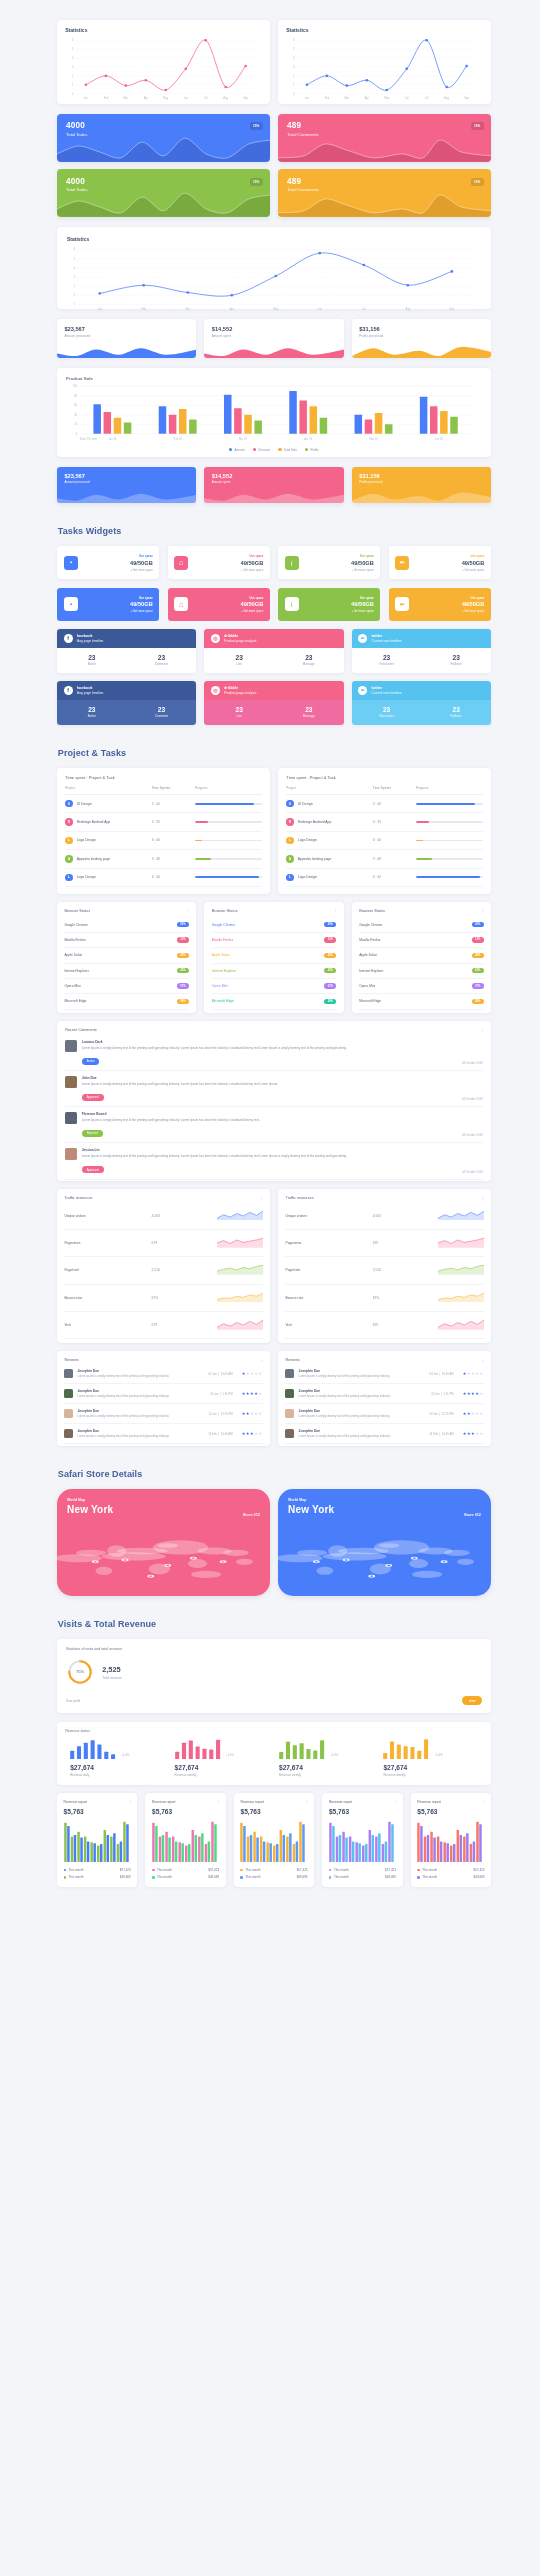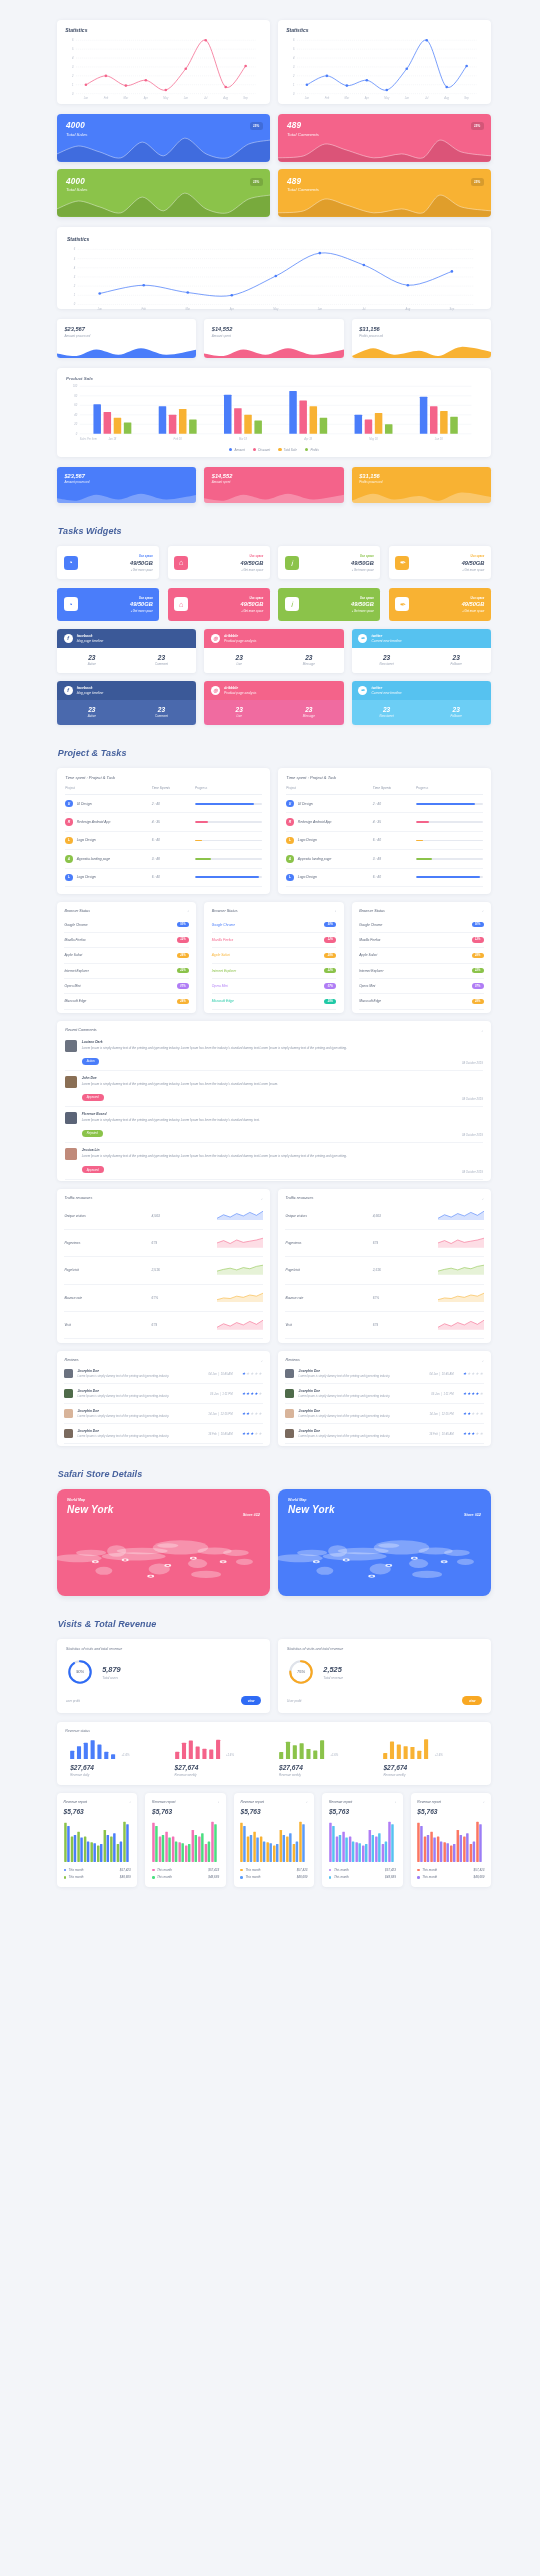--- a/index.html
+++ b/index.html
@@ -3,21 +3,21 @@
 <meta charset="utf-8">
 <style>
   * { box-sizing: border-box; margin: 0; padding: 0; }
   html, body { background:#f3f5f9; }
   body {
     width: 540px;
     font-family: "Liberation Sans", sans-serif;
     color:#4a5568;
     -webkit-font-smoothing: antialiased;
   }
-  .page { width:540px; padding: 0 0 49px 8px; font-style: italic; }
+  .page { width:540px; padding: 0 0 49px 8px; }
   .wrap { width:434px; margin: 0 auto; }
   .row { display:flex; gap:8.2px; }
   .card { background:#fff; border-radius:4.1px; box-shadow:0 0.8px 3.3px rgba(60,72,100,.07); }
   .sec-title {
     font-size:9px; font-weight:bold; color:#46619d; letter-spacing:0.1px;
     margin: 0 0 10px 0.8px;
   }
   .spacer-28 { height:23px; }
   .spacer-12 { height:10px; }
 
@@ -145,21 +145,21 @@
   .rv .hdr .t { font-size:3.8px; color:#5a6478; }
   .rv .r { display:flex; align-items:center; gap:4.1px; padding:5px 0; border-bottom:0.8px solid #f1f3f7; }
   .rv .ava { width:9px; height:9px; border-radius:1.6px; flex:0 0 auto; }
   .rv .who { flex:1; }
   .rv .nm { font-size:3.3px; font-weight:bold; color:#4a5568; }
   .rv .tx { font-size:2.8px; color:#9aa3b4; margin-top:0.8px; }
   .rv .dt { font-size:2.8px; color:#a8b0c0; flex:0 0 auto; margin-right:5px; }
   .rv .stars { flex:0 0 auto; font-size:4.1px; letter-spacing:0.5px; }
 
   
-  .wm { flex:1; height:107px; border-radius:8px; position:relative; overflow:hidden;
+  .wm { flex:1; height:107px; border-radius:15px; position:relative; overflow:hidden;
         box-shadow:0 1.6px 5px rgba(60,72,100,.1); }
   .wm .k { position:absolute; left:10px; top:9px; font-size:3.6px; color:rgba(255,255,255,.95); font-weight:bold;}
   .wm .city { position:absolute; left:10px; top:15.6px; font-size:10px; color:#fff; font-weight:bold; letter-spacing:0.2px;}
   .wm .store { position:absolute; right:10px; top:24px; font-size:3.8px; color:rgba(255,255,255,.95); font-weight:bold;}
 
   
   .dn { flex:1; padding:8.2px 9px 8.2px 9px; }
   .dn .t { font-size:3.6px; color:#6b7589; margin-bottom:7.4px; }
   .dn .mid { display:flex; align-items:center; gap:8.2px; }
   .dn .val { font-size:7.4px; font-weight:bold; color:#3d4a63; }
@@ -1209,38 +1209,20 @@
           </svg>
         </div>
       </div>
   </div>
 
   <div class="spacer-28"></div>
 
   <div class="wrap">
     <div class="sec-title">Visits &amp; Total Revenue</div>
     <div class="row" id="dn-row">
-        <div class="card dn">
-          <div class="t">Statistics of visits and total revenue</div>
-          <div class="mid">
-            <svg width="28" height="28" viewBox="0 0 34 34">
-              <circle cx="17" cy="17" r="13" fill="none" stroke="#dfe3ea" stroke-width="2.6"></circle>
-              <circle cx="17" cy="17" r="13" fill="none" stroke="#2f6bf5" stroke-width="2.6" stroke-linecap="round" stroke-dasharray="81.68140899333463" stroke-dashoffset="8.16814089933346" transform="rotate(-90 17 17)"></circle>
-              <text x="17" y="18.6" text-anchor="middle" style="font-size:5px;fill:#5a6478">90%</text>
-            </svg>
-            <div>
-              <div class="val">5,879</div>
-              <div class="sub">Total users</div>
-            </div>
-          </div>
-          <div class="foot">
-            <div class="f1">user profit</div>
-            <div class="btn" style="background:#2f6bf5">view</div>
-          </div>
-        </div>
         <div class="card dn">
           <div class="t">Statistics of visits and total revenue</div>
           <div class="mid">
             <svg width="28" height="28" viewBox="0 0 34 34">
               <circle cx="17" cy="17" r="13" fill="none" stroke="#dfe3ea" stroke-width="2.6"></circle>
               <circle cx="17" cy="17" r="13" fill="none" stroke="#f8a823" stroke-width="2.6" stroke-linecap="round" stroke-dasharray="81.68140899333463" stroke-dashoffset="20.420352248333657" transform="rotate(-90 17 17)"></circle>
               <text x="17" y="18.6" text-anchor="middle" style="font-size:5px;fill:#5a6478">75%</text>
             </svg>
             <div>
               <div class="val">2,525</div>

